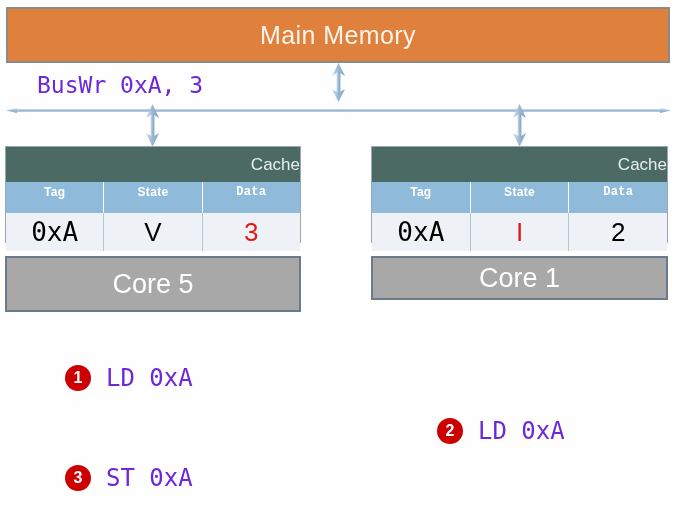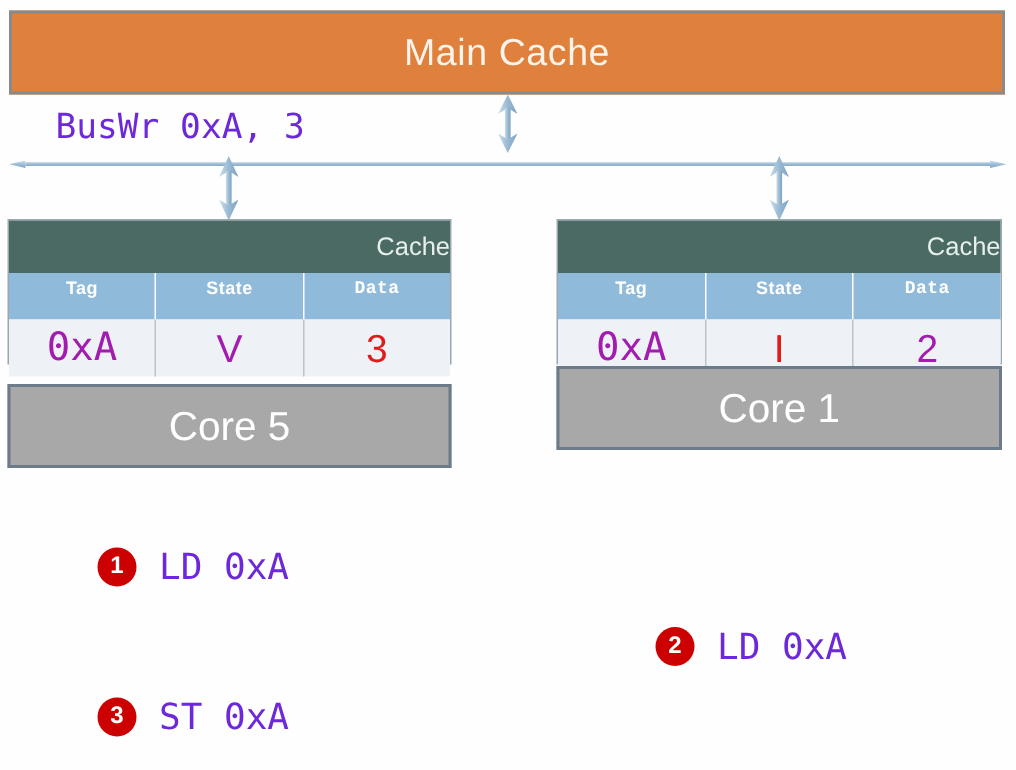--- a/index.html
+++ b/index.html
@@ -103,21 +103,21 @@
   .cache-row {
     display: flex;
     height: 38px;
     background: #eef1f5;
   }
   .cache-row .cell {
     flex: 1 1 0;
     text-align: center;
     font-size: 26px;
     line-height: 38px;
-    color: #a21caf;
+    color: #000000;
     border-right: 1px solid #b9c4cc;
     box-sizing: border-box;
     font-family: "DejaVu Sans Mono", monospace;
   }
   .cache-row .cell:last-child { border-right: none; }
   .cache-row .cell.sans {
     font-family: "Liberation Sans", sans-serif;
   }
   .cache-row .cell.red { color: #e11b1b; }
 
@@ -163,21 +163,21 @@
     color: #6d28d9;
     white-space: nowrap;
   }
 </style>
 </head>
 <body>
 
 <div id="stage">
 
   <div class="mem-bar">
-    <span class="label">Main Cache</span>
+    <span class="label">Main Memory</span>
   </div>
 
   <div class="bus-text">BusWr 0xA, 3</div>
 
   <div class="bus-line">
     <svg width="665" height="5" viewBox="0 0 665 5" xmlns="http://www.w3.org/2000/svg">
       <defs>
         <linearGradient id="busg" x1="0" y1="0" x2="0" y2="1">
           <stop offset="0%" stop-color="#d2e2ef"></stop>
           <stop offset="50%" stop-color="#9fbdd6"></stop>
@@ -246,21 +246,21 @@
       <div class="cell">State</div>
       <div class="cell">Data</div>
     </div>
     <div class="cache-row">
       <div class="cell">0xA</div>
       <div class="cell sans red">I</div>
       <div class="cell sans">2</div>
     </div>
   </div>
 
-  <div class="core-box" style="left:371px; top:244px; width:297px; height:56px;">
+  <div class="core-box" style="left:371px; top:256px; width:297px; height:44px;">
     <span class="label">Core 1</span>
   </div>
 
   <div class="step" style="left:65px; top:364px;">
     <span class="badge">1</span>
     <span class="text">LD 0xA</span>
   </div>
 
   <div class="step" style="left:437px; top:417px;">
     <span class="badge">2</span>

